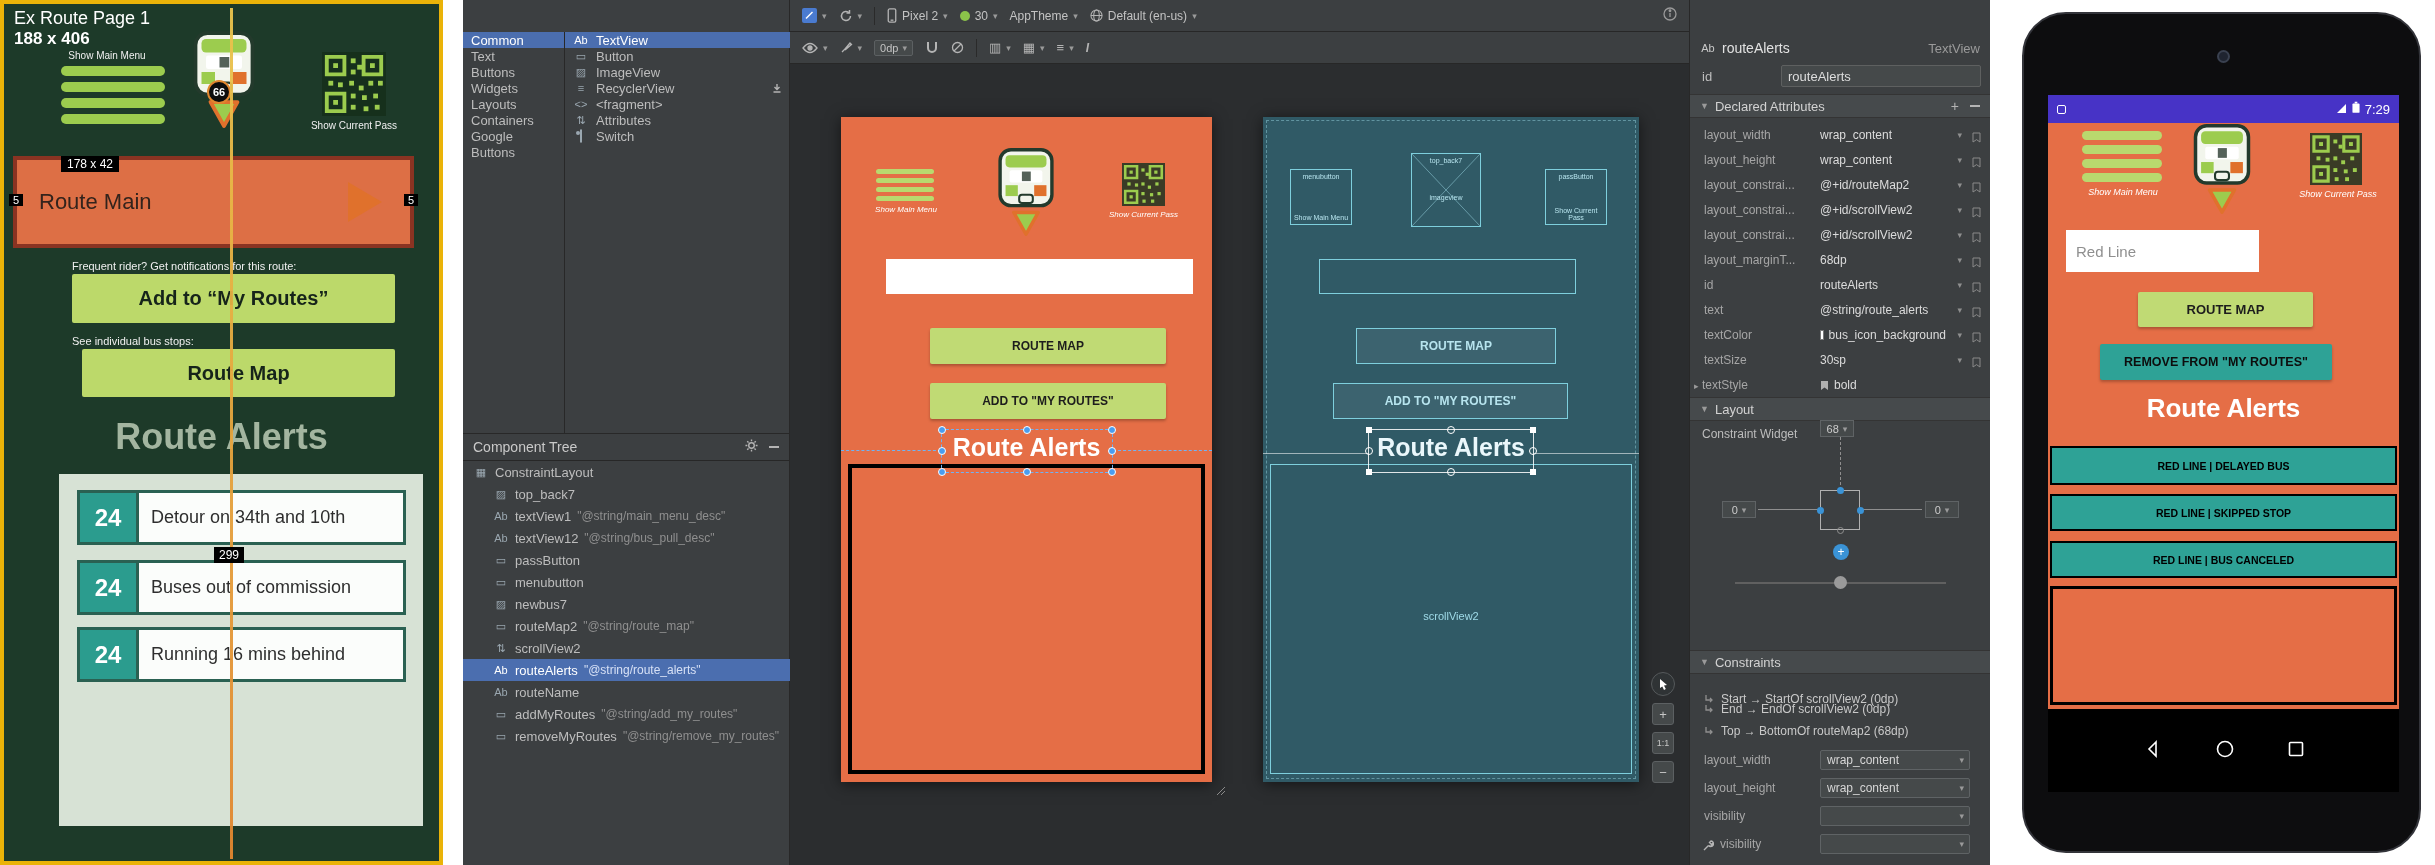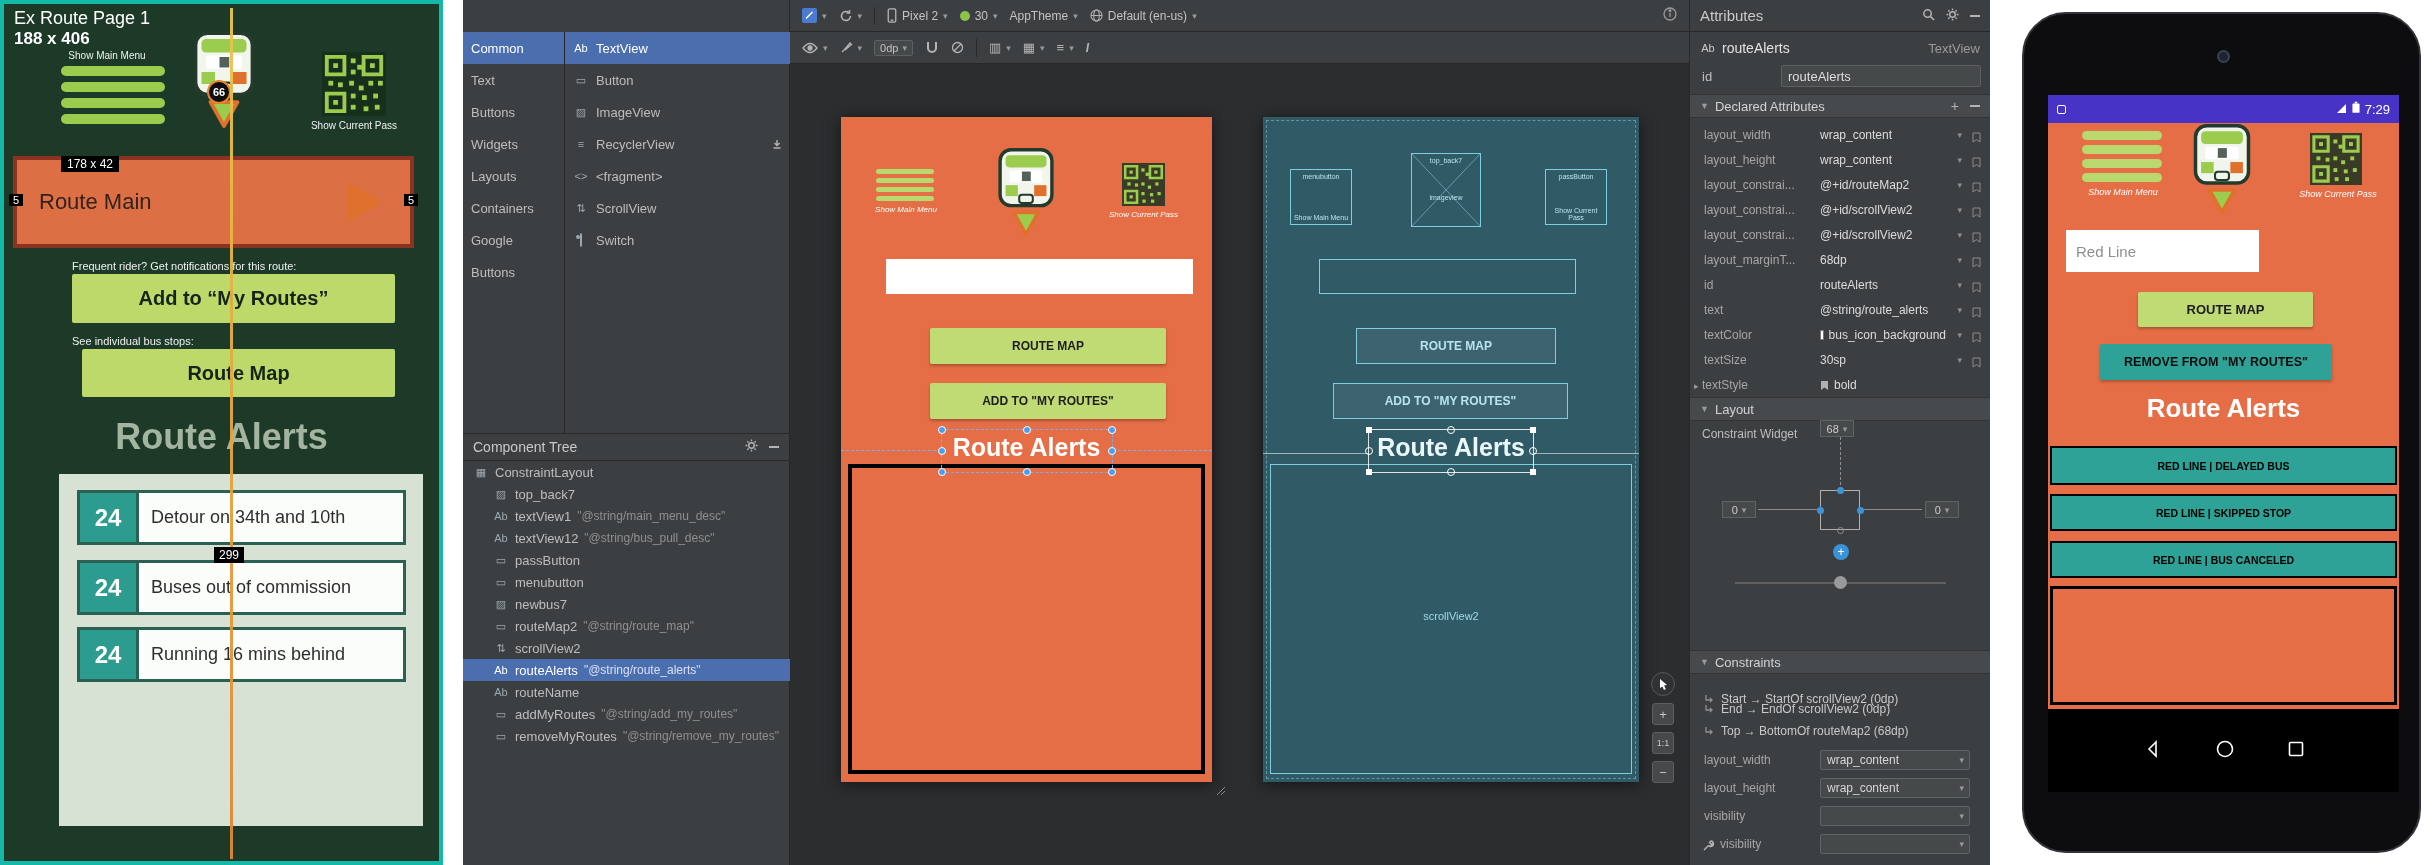--- a/index.html
+++ b/index.html
@@ -1,34 +1,34 @@
 <!DOCTYPE html>
 <html><head>
 <meta charset="utf-8">
 <style>
 *{margin:0;padding:0;box-sizing:border-box}
 body{width:2435px;height:865px;position:relative;background:#fff;font-family:"Liberation Sans",sans-serif;overflow:hidden}
 .abs{position:absolute}
 
-#mockup{position:absolute;left:0;top:0;width:443px;height:865px;background:#1d3a29;border:4px solid #14b8a6}
+#mockup{position:absolute;left:0;top:0;width:443px;height:865px;background:#1d3a29;border:4px solid #eab308}
 .m-guide{position:absolute;left:226px;top:4px;width:3px;height:851px;background:linear-gradient(#e9c44d,#e1862f);opacity:.95;z-index:4}
 .m-title{position:absolute;left:10px;top:4px;color:#fff;font-size:18px}
 .m-size{position:absolute;left:10px;top:25px;color:#fff;font-size:17px;font-weight:bold}
 .m-cap{position:absolute;color:#f0f0f0;font-size:11px}
 .m-btn{position:absolute;background:#bcd96a;border-radius:2px;display:flex;align-items:center;justify-content:center;font-weight:bold;font-size:20px;color:#16241а;color:#16241a}
 .hamb span{display:block;border-radius:5px}
 .m-rowlbl{position:absolute;background:#000;color:#fff;z-index:5}
 
 #studio{position:absolute;left:463px;top:0;width:1527px;height:865px;background:#3c3f41;color:#bdbdbd}
 .hdr{position:absolute;left:0;top:0;right:0;height:32px;display:flex;align-items:center;gap:6px;padding:0 10px;border-bottom:1px solid #272727;font-size:15px;color:#c9c9c9}
 .hicons{margin-left:auto;display:flex;gap:11px;align-items:center}
 .mini{width:10px;height:2px;background:#b4b4b4}
 .caret{font-size:9px;color:#9a9a9a}
 
-.prow{display:flex;align-items:center;height:16px;padding:16px 8px;font-size:13px;color:#bdbdbd;gap:7px}
+.prow{display:flex;align-items:center;height:16px;padding:0 8px;font-size:13px;color:#bdbdbd;gap:7px}
 .prow.sel{background:#4b6eaf;color:#fff}
 .pi{width:16px;text-align:center;font-size:11px;color:#9aa7b0;flex:none}
 .trow{display:flex;align-items:center;height:22px;font-size:13px;color:#bdbdbd;gap:6px;padding-left:10px;white-space:nowrap}
 .trow .note{color:#8f8f8f;font-size:12px}
 .trow.sel{background:#4b6eaf;color:#fff}
 .trow.sel .note{color:#d6e0f5}
 .sw-ic{width:14px;height:8px;border:1px solid #9aa7b0;border-radius:4px;position:relative;flex:none}
 .sw-ic::after{content:"";position:absolute;right:1px;top:1px;width:4px;height:4px;border-radius:50%;background:#9aa7b0}
 
 .tb{position:absolute;left:0;right:0;height:32px;display:flex;align-items:center;gap:12px;padding:0 12px;background:#3c3f41;border-bottom:1px solid #272727;font-size:12px;color:#c3c3c3}
@@ -178,21 +178,21 @@
         <span style="margin-left:auto"><svg width="10" height="10" viewBox="0 0 10 10" fill="none" stroke="#b4b4b4" stroke-width="1.4">
               <path d="M5 1v5M2.5 4L5 6.5 7.5 4M1.5 9h7"></path>
             </svg></span>
         </div>
       <div class="prow">
           <span class="pi">&lt;&gt;</span>
           <span>&lt;fragment&gt;</span>
         </div>
       <div class="prow">
           <span class="pi">⇅</span>
-          <span>ScrollView</span>
+          <span>Attributes</span>
         </div>
       <div class="prow">
           <span class="pi"><span class="sw-ic"></span></span>
           <span>Switch</span>
         </div>
     </div>
 
     <div class="hdr" style="top:433px;height:28px;border-top:1px solid #282828;font-size:14px">
       <span>Component Tree</span>
       <span class="hicons">
@@ -462,34 +462,20 @@
             </svg>
           </div>
         <div class="zbtn">+</div>
         <div class="zbtn" style="font-size:9px">1:1</div>
         <div class="zbtn">−</div>
       </div>
     </div>
   </div>
 
   <div class="abs" style="left:1226px;top:0;width:301px;height:865px;border-left:1px solid #282828">
-    <div class="hdr">
-      <span>Attributes</span>
-      <span class="hicons">
-        <span><svg width="13" height="13" viewBox="0 0 14 14" fill="none" stroke="#b4b4b4" stroke-width="1.6">
-              <circle cx="6" cy="6" r="4"></circle>
-              <path d="M9 9l4 4"></path>
-            </svg></span>
-        <span><svg width="13" height="13" viewBox="0 0 14 14" fill="none" stroke="#b4b4b4" stroke-width="1.5">
-              <circle cx="7" cy="7" r="3"></circle>
-              <path d="M7 .5v2M7 11.5v2M.5 7h2M11.5 7h2M2.4 2.4l1.4 1.4M10.2 10.2l1.4 1.4M11.6 2.4l-1.4 1.4M3.8 10.2l-1.4 1.4"></path>
-            </svg></span>
-        <span class="mini"></span>
-      </span>
-    </div>
     <div class="abs" style="left:0;top:34px;right:0;height:28px;display:flex;align-items:center;gap:6px;padding:0 10px">
       <span class="pi" style="color:#c9c9c9">Ab</span>
       <span style="font-size:14px;color:#e2e2e2">routeAlerts</span>
       <span style="margin-left:auto;font-size:13px;color:#9a9a9a">TextView</span>
     </div>
     <div class="abs" style="left:0;top:64px;right:0;height:26px">
       <span style="position:absolute;left:12px;top:5px;font-size:13px;color:#bdbdbd">id</span>
       <span style="position:absolute;left:91px;top:1px;width:200px;height:22px;background:#45494a;border:1px solid #5e6060;border-radius:2px;font-size:13px;color:#ddd;display:flex;align-items:center;padding-left:6px">routeAlerts</span>
     </div>
     <div class="sect" style="top:94px">

